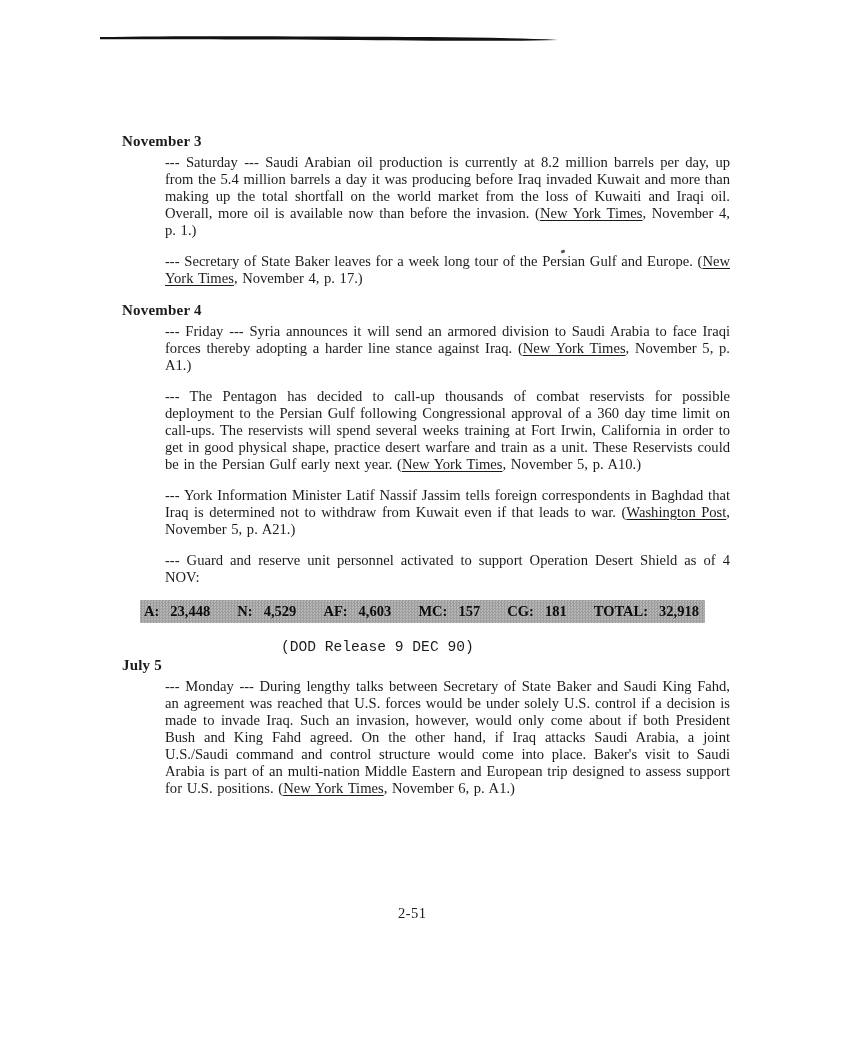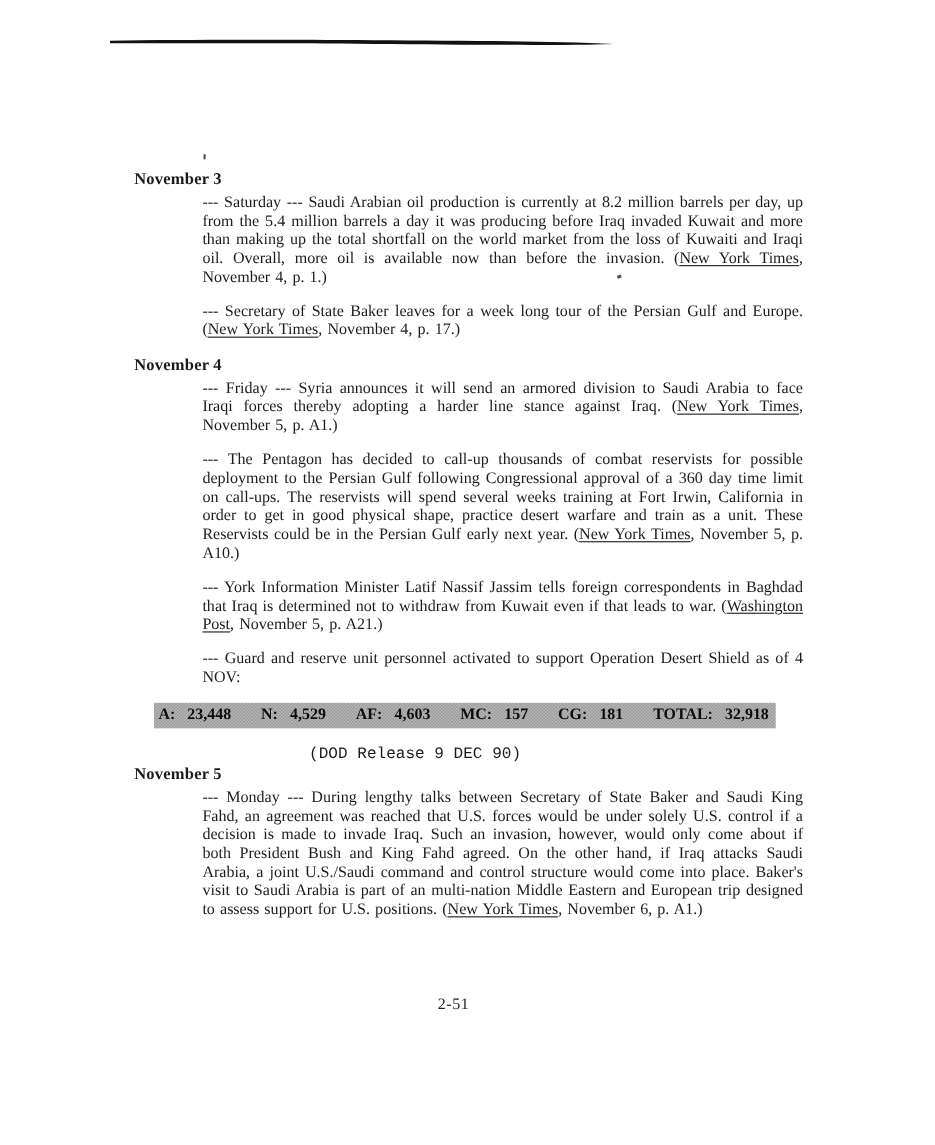--- a/index.html
+++ b/index.html
@@ -10,31 +10,31 @@
     margin:0 auto;
     font-family:"Liberation Serif","DejaVu Serif",serif;
     color:#1b1b1b;
     overflow:hidden;
   }
   .top-rule{position:absolute;left:100px;top:33px;width:458px;height:12px;}
   .speck{position:absolute;background:#555;}
   .speck.s1{left:185px;top:140px;width:2px;height:5px;border-radius:1px;}
   .speck.s2{left:561px;top:250px;width:4px;height:3px;border-radius:1px;transform:rotate(-20deg);}
   .content{
-    position:absolute;left:122px;top:154px;width:608px;
+    position:absolute;left:122px;top:132px;width:608px;
     font-size:14.6px;line-height:17px;
   }
   .date{
     font-size:15px;font-weight:700;line-height:18px;margin:6px 0 0 0;
     letter-spacing:0.2px;
   }
   .date.first{margin-top:0;}
   .date.mt0{margin-top:0;}
   .para{
-    margin:4px 0 14px 62px;
+    margin:4px 0 14px 43px;
     text-align:justify;
     word-spacing:1px;
   }
   .src{text-decoration:underline;text-underline-offset:2px;}
   .bar{
     box-sizing:border-box;
     margin:0 0 0 18px;
     width:565px;height:23px;
     background:#a9a9a9;
     background-image:repeating-conic-gradient(#9c9c9c 0% 25%, #b6b6b6 0% 50%);
@@ -96,20 +96,20 @@
           <span>181</span>
         </span>
       <span class="pair">
           <span>TOTAL:</span>
           <span>32,918</span>
         </span>
     </div>
 
     <p class="dod">(DOD Release 9 DEC 90)</p>
 
-    <h2 class="date mt0">November 5</h2>
+    <h2 class="date mt0">July 5</h2>
     <p class="para"><span>--- Monday --- During lengthy talks between Secretary of State Baker and Saudi King Fahd, an agreement was reached that U.S. forces would be under solely U.S. control if a decision is made to invade Iraq. Such an invasion, however, would only come about if both President Bush and King Fahd agreed. On the other hand, if Iraq attacks Saudi Arabia, a joint U.S./Saudi command and control structure would come into place. Baker's visit to Saudi Arabia is part of an multi-nation Middle Eastern and European trip designed to assess support for U.S. positions. (</span><span class="src">New York Times</span><span>, November 6, p. A1.)</span></p>
 
   </div>
 
   <div class="pagenum">2-51</div>
 
 </div>
 
 </body></html>

